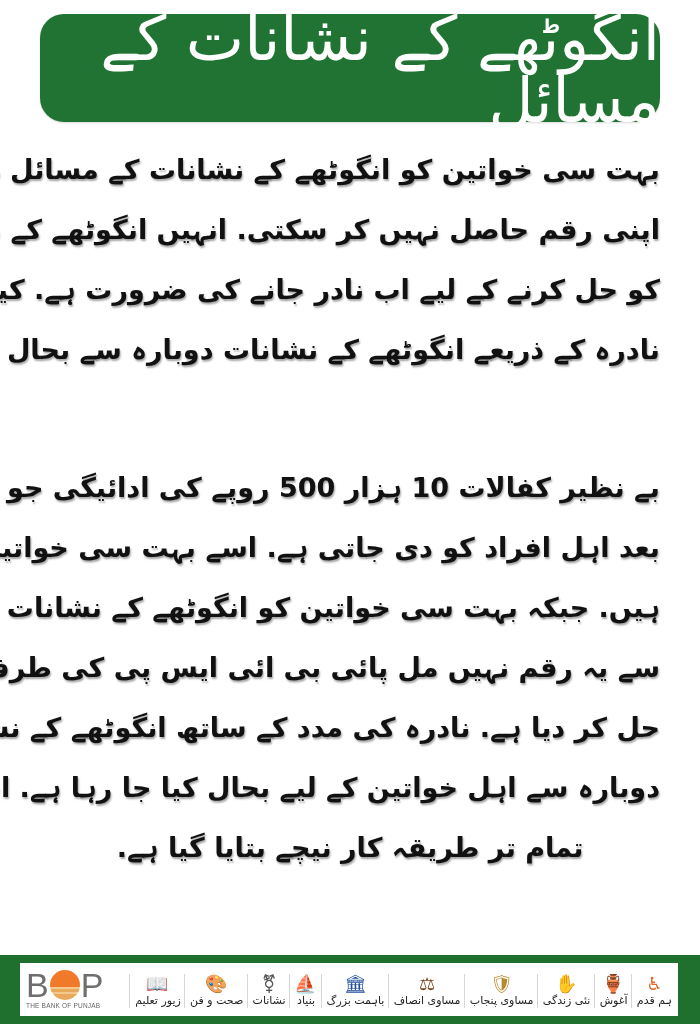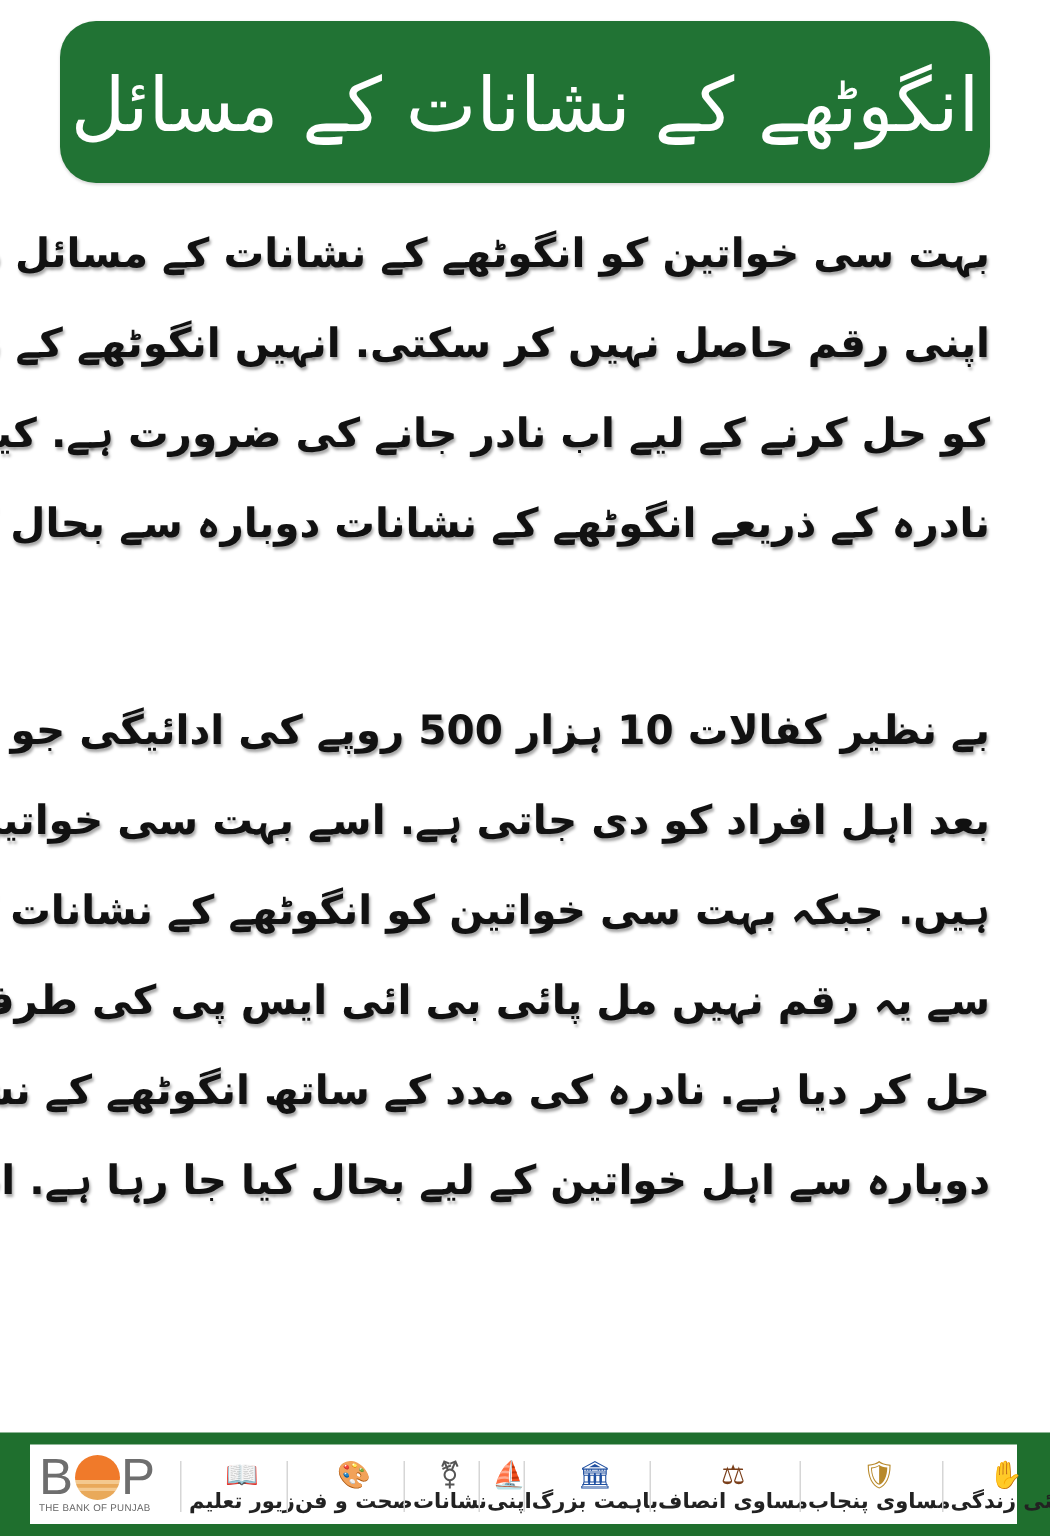--- a/index.html
+++ b/index.html
@@ -24,21 +24,21 @@
       border-radius: 24px;
       display: flex;
       align-items: center;
       justify-content: center;
       box-shadow: 0 1px 2px rgba(0,0,0,0.15);
     }
     .title-text {
       direction: rtl;
       color: #ffffff;
       font-family: "DejaVu Sans", sans-serif;
-      font-size: 50px;
+      font-size: 62px;
       font-weight: normal;
       letter-spacing: 2px;
       line-height: 1;
       margin-top: 4px;
     }
     .article {
       position: absolute;
       left: 40px;
       right: 40px;
       top: 140px;
@@ -105,24 +105,24 @@
       height: 34px;
       background: #d6d6d6;
     }
     .logo-glyph {
       font-size: 18px;
       line-height: 22px;
       height: 22px;
     }
     .logo-label {
       direction: rtl;
-      font-size: 14px;
+      font-size: 11px;
       line-height: 12px;
       color: #222;
-      font-weight: bold;
+      font-weight: normal;
       white-space: nowrap;
     }
     .bop {
       width: 100px;
       align-items: flex-start;
     }
     .bop-row {
       display: flex;
       align-items: center;
       height: 30px;
@@ -173,20 +173,21 @@
     <span class="line">کو حل کرنے کے لیے اب نادر جانے کی ضرورت ہے. کیونکہ</span>
     <span class="line">نادرہ کے ذریعے انگوٹھے کے نشانات دوبارہ سے بحال کیے جا</span>
   </div>
   <div class="para para-2">
     <span class="line">بے نظیر کفالات 10 ہزار 500 روپے کی ادائیگی جو ہر تین ماہ</span>
     <span class="line">بعد اہل افراد کو دی جاتی ہے. اسے بہت سی خواتین حاصل کر چکی</span>
     <span class="line">ہیں. جبکہ بہت سی خواتین کو انگوٹھے کے نشانات کے مسئلے کی وجہ</span>
     <span class="line">سے یہ رقم نہیں مل پائی بی ائی ایس پی کی طرف سے اب یہ مسئلہ</span>
     <span class="line">حل کر دیا ہے. نادرہ کی مدد کے ساتھ انگوٹھے کے نشانات کو</span>
     <span class="line">دوبارہ سے اہل خواتین کے لیے بحال کیا جا رہا ہے. اپ کے لیے</span>
+    <span class="line last">تمام تر طریقہ کار نیچے بتایا گیا ہے.</span>
   </div>
 </div>
 
 <div class="footer">
   <div class="footer-inner">
 
     <div class="logo bop">
       <div class="bop-row">
         <span class="bop-letter">B</span>
         <span class="bop-sun"></span>
@@ -205,21 +206,21 @@
       <span class="logo-label">صحت و فن</span>
     </div>
 
     <div class="logo">
       <span class="logo-glyph icon-gender">⚧</span>
       <span class="logo-label">نشانات</span>
     </div>
 
     <div class="logo">
       <span class="logo-glyph icon-boat">⛵</span>
-      <span class="logo-label">اپنی</span>
+      <span class="logo-label">بنیاد</span>
     </div>
 
     <div class="logo">
       <span class="logo-glyph icon-building">🏛</span>
       <span class="logo-label">باہمت بزرگ</span>
     </div>
 
     <div class="logo">
       <span class="logo-glyph icon-bench">⚖</span>
       <span class="logo-label">مساوی انصاف</span>

